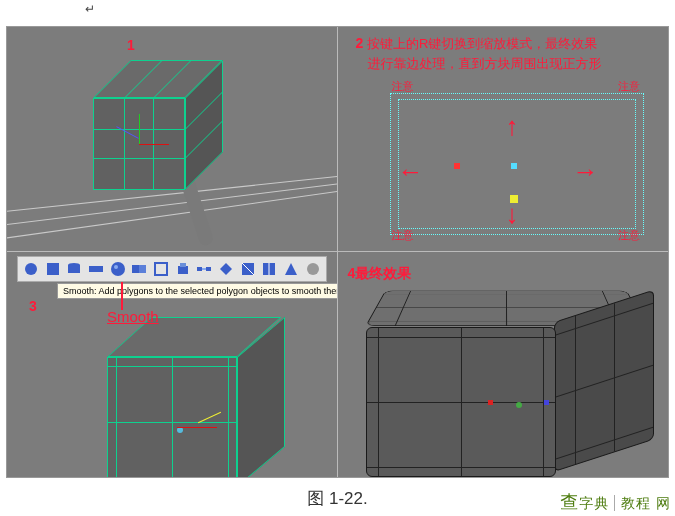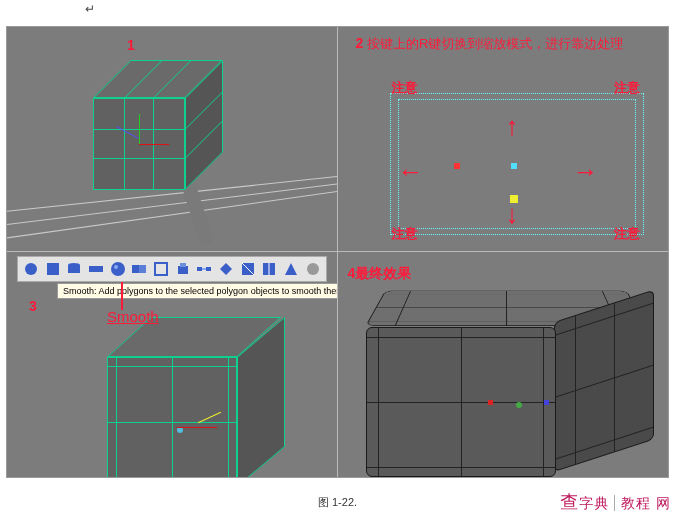--- a/index.html
+++ b/index.html
@@ -23,21 +23,21 @@
     .cube1-right { width: 38px; height: 92px; top: 38px; left: 92px; transform: skewY(-45deg); transform-origin: top left; background:#555; }
     .gizmo { position: absolute; width: 4px; height: 4px; z-index: 10; }
     .gizmo .axis { position: absolute; }
     .gizmo .ax-x { width: 30px; height:1px; background:#d11; top:0; left:0; }
     .gizmo .ax-y { width:1px; height:30px; background:#2c2; top:-30px; left:0; }
     .gizmo .ax-z { width:25px; height:1px; background:#55f; top:-12px; left:-24px; transform: rotate(28deg); }
     .pivot { position: absolute; width:6px; height:6px; background:#5bd; border-radius:50%; }
     .arm { position: absolute; width: 14px; height: 90px; background: #7a7a7a; border-radius: 7px; transform: rotate(-18deg); z-index:2; }
     
     .instruction { position: absolute; top: 6px; left: 18px; right: 10px; color: #ff1a3a; font-size: 13px; line-height: 1.5; z-index: 20; }
-    .note { position: absolute; color: #ff1a3a; font-size: 13px; z-index: 20; font-weight: bold; }
+    .note { position: absolute; color: #ff1a3a; font-size: 11px; z-index: 20; }
     .selbox-outer { position: absolute; border: 1px dotted #6ff; }
     .selbox-inner { position: absolute; border: 1px dotted #6ff; }
     .arrow { position: absolute; color: #ff1a3a; font-size: 26px; font-weight: bold; z-index: 15; }
     .dot-r { position:absolute; width:6px; height:6px; background:#f33; }
     .dot-c { position:absolute; width:6px; height:6px; background:#5df; }
     .dot-y { position:absolute; width:8px; height:8px; background:#ee3; }
     
     .toolbar { position: absolute; top: 4px; left: 10px; right: 10px; height: 26px; background: #e4e4e4; border: 1px solid #aaa; display: flex; align-items: center; padding: 1px 2px; z-index: 10; }
     .tool-icon { width: 20px; height: 20px; margin: 0 1px; display:flex; align-items:center; justify-content:center; }
     .tool-icon svg { width:16px; height:16px; }
@@ -48,22 +48,22 @@
     .cube3-front { width: 130px; height: 130px; top: 40px; left: 0; }
     .cube3-top { width: 130px; height: 40px; top: 0; left: 0; transform: skewX(-48deg); transform-origin: bottom left; background:#6a6a6a; }
     .cube3-right { width: 48px; height: 130px; top: 40px; left: 130px; transform: skewY(-40deg); transform-origin: top left; background:#555; }
     
     .smoothcube { position: absolute; top: 20px; left: 28px; width: 290px; height: 210px; }
     .sc-top { position:absolute; width: 260px; height: 70px; top:0; left:10px; background:#6f6f6f; border-radius: 8px; transform: perspective(400px) rotateX(60deg); border:1px solid #1a1a1a; }
     .sc-front { position:absolute; width: 190px; height: 150px; top:55px; left:0; background:#5a5a5a; border-radius: 6px; border:1px solid #1a1a1a; }
     .sc-right { position:absolute; width: 100px; height: 150px; top:50px; left:188px; background:#4a4a4a; border-radius: 6px; transform: skewY(-18deg); transform-origin: top left; border:1px solid #1a1a1a; }
     .sc-line { position:absolute; border-top:1px solid #222; left:0; right:0; }
     .sc-line-v { position:absolute; border-left:1px solid #222; top:0; bottom:0; }
-    .caption { position: absolute; bottom: 6px; width: 100%; text-align: center; font-size: 11px; color: #333; }
-    .watermark { position: absolute; bottom: 2px; right: 4px; font-size: 14px; color: #be185d; letter-spacing: 1px; }
+    .caption { position: absolute; bottom: 6px; width: 100%; text-align: center; font-size: 17px; color: #333; }
+    .watermark { position: absolute; bottom: 2px; right: 4px; font-size: 14px; color: #4d7c0f; letter-spacing: 1px; }
     .watermark .big { font-size: 18px; }
   </style>
 </head>
 <body>
 
 <div class="page-wrap">
   <span class="top-arrow">↵</span>
 
   <div class="grid">
 
@@ -92,21 +92,22 @@
           <div class="axis ax-x"></div>
           <div class="axis ax-y"></div>
           <div class="axis ax-z"></div>
         </div>
       </div>
     </div>
 
     <div class="panel panel2">
       <div class="instruction">
         <span class="step-num" style="position:static;">2</span>
-        <span>按键上的R键切换到缩放模式，进行靠边处理</span><br>
+        <span>按键上的R键切换到缩放模式，最终效果</span><br>
+        <span style="padding-left:12px;">进行靠边处理，直到方块周围出现正方形</span>
       </div>
       <span class="note" style="top:52px; left:54px;">注意</span>
       <span class="note" style="top:52px; right:28px;">注意</span>
       <span class="note" style="bottom:8px; left:54px;">注意</span>
       <span class="note" style="bottom:8px; right:28px;">注意</span>
       <div class="selbox-outer" style="top:66px; left:52px; width:254px; height:142px;"></div>
       <div class="selbox-inner" style="top:72px; left:60px; width:238px; height:130px;"></div>
       <div class="dot-r" style="top:136px; left:116px;"></div>
       <div class="dot-c" style="top:136px; left:173px;"></div>
       <div class="dot-y" style="top:168px; left:172px;"></div>

